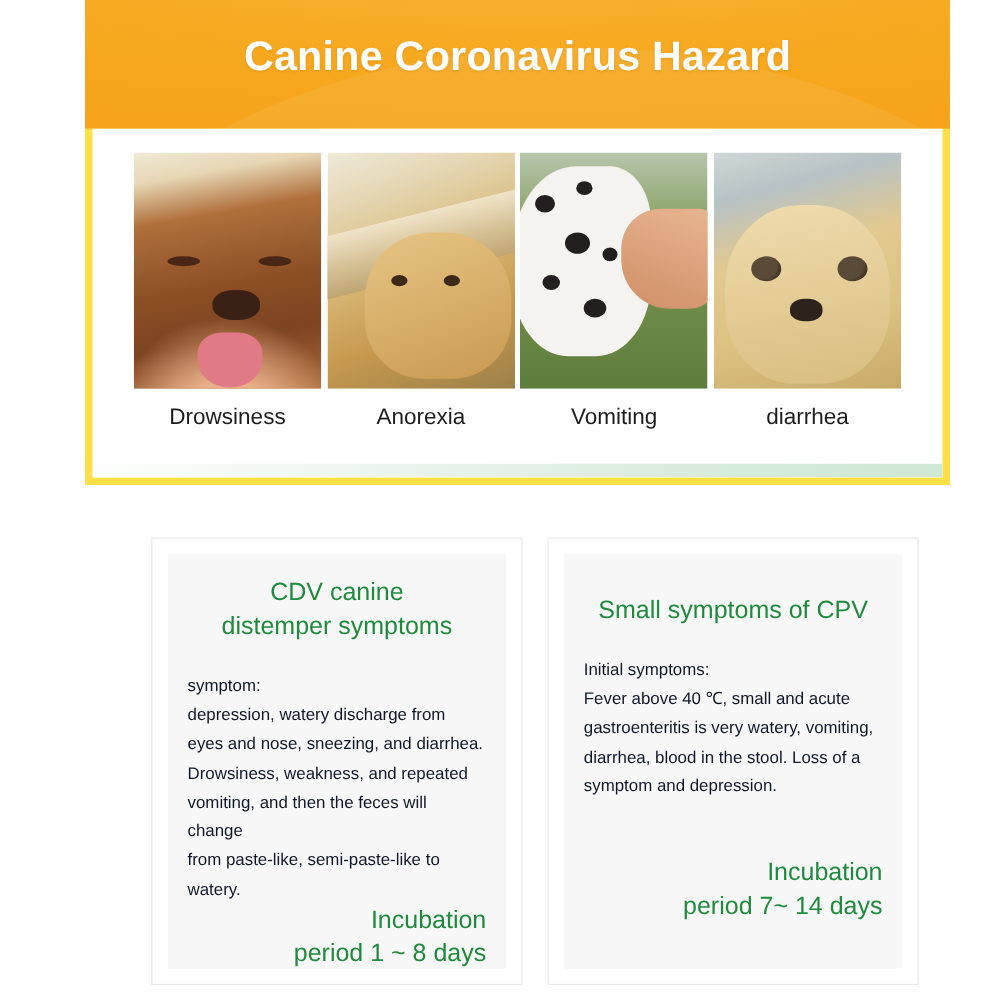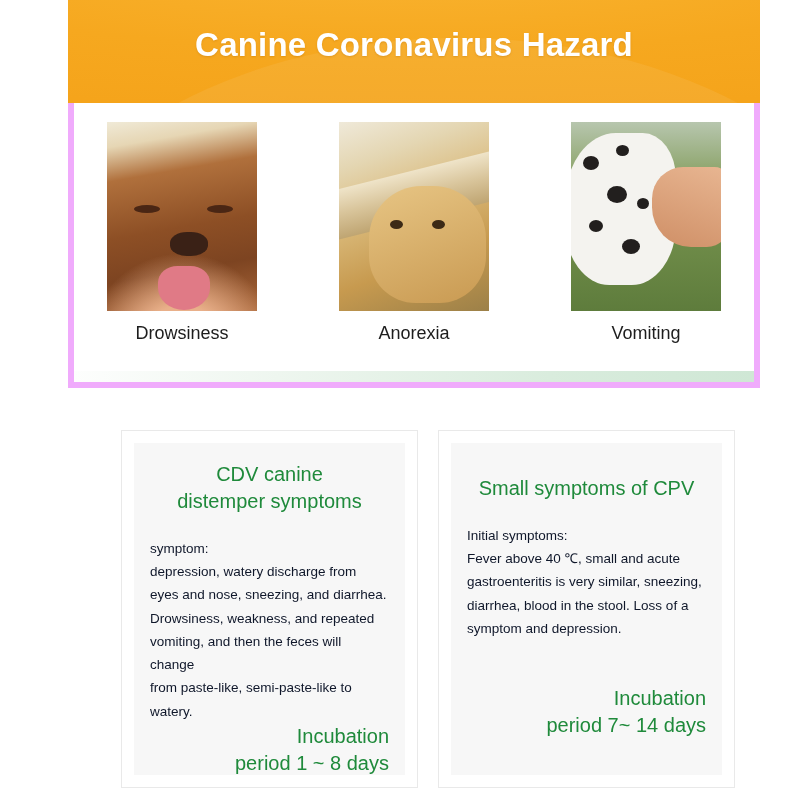--- a/index.html
+++ b/index.html
@@ -50,21 +50,21 @@
     text-shadow: 0 1px 2px rgba(160,90,0,0.25);
   }
 
   
   .photo-frame {
     position: absolute;
     left: 68px;
     top: 103px;
     width: 692px;
     height: 285px;
-    background: #f0abfc;
+    background: #fde047;
     box-sizing: border-box;
     padding: 0 6px 0 10px;
   }
   .photo-panel {
     position: absolute;
     left: 6px;
     top: 0;
     width: 680px;
     height: 279px;
     background: #ffffff;
@@ -244,20 +244,31 @@
             <span class="spot" style="left:12%;top:52%;width:14px;height:12px;"></span>
             <span class="spot" style="left:34%;top:62%;width:18px;height:15px;"></span>
             <span class="spot" style="left:44%;top:40%;width:12px;height:11px;"></span>
             <span class="spot" style="left:30%;top:12%;width:13px;height:11px;"></span>
             <span class="hand"></span>
           </div>
         </div>
         <div class="photo-caption">Vomiting</div>
       </div>
 
+      <div class="photo-cell">
+        <div class="photo-img">
+          <div class="art art4">
+            <span class="face"></span>
+            <span class="eye l"></span>
+              <span class="eye r"></span>
+            <span class="nose"></span>
+          </div>
+        </div>
+        <div class="photo-caption">diarrhea</div>
+      </div>
 
     </div>
     <div class="photo-band"></div>
   </div>
 </div>
 
 <div class="cards">
 
   <div class="card-outer">
     <div class="card-inner">
@@ -281,21 +292,21 @@
   </div>
 
   <div class="card-outer">
     <div class="card-inner">
       <div class="card-title single">
         <span>Small symptoms of CPV</span>
       </div>
       <div class="card-body">
         <span class="lead">Initial symptoms:</span>
         <span class="lead">Fever above 40 ℃, small and acute</span>
-        <span class="lead">gastroenteritis is very similar, sneezing,</span>
+        <span class="lead">gastroenteritis is very watery, vomiting,</span>
         <span class="lead">diarrhea, blood in the stool. Loss of a</span>
         <span class="lead">symptom and depression.</span>
       </div>
       <div class="card-incubation">
         <span>Incubation</span>
         <span class="l2">period 7~ 14 days</span>
       </div>
     </div>
   </div>
 

